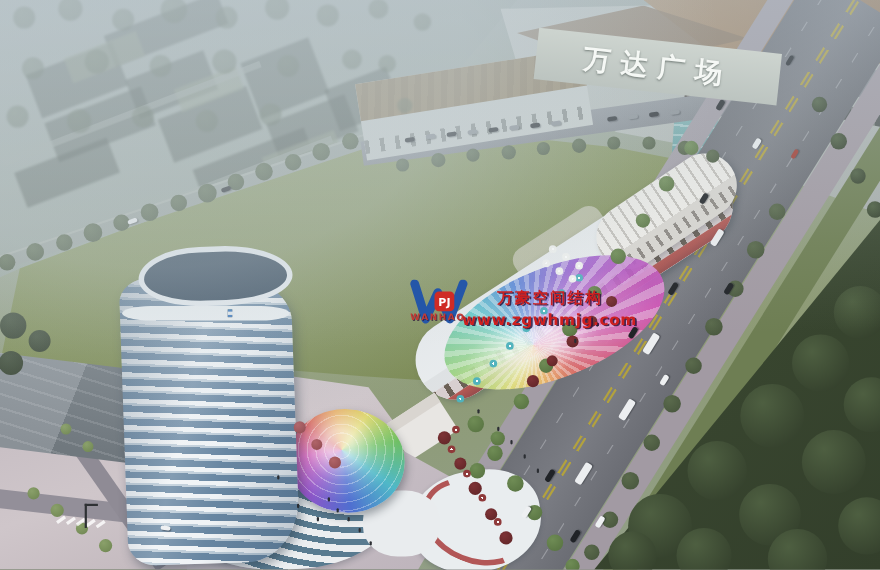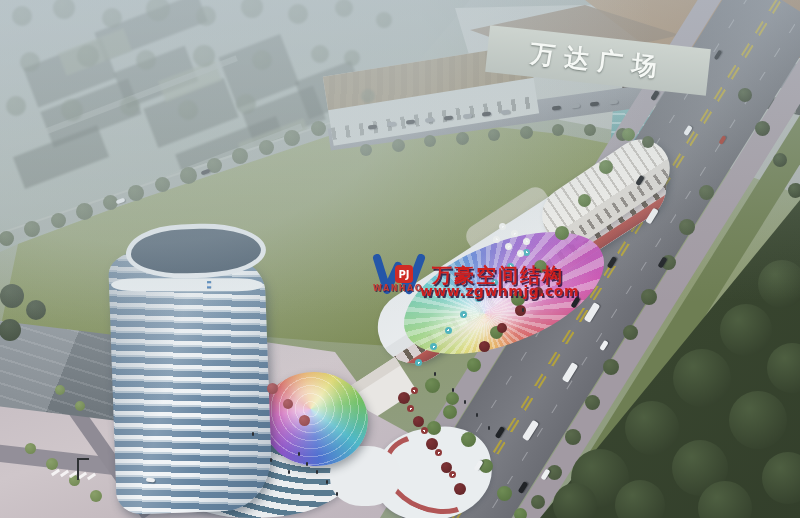--- a/index.html
+++ b/index.html
@@ -151,21 +151,21 @@
 
   
   .haze{inset:0;z-index:40;pointer-events:none;
     background:
       radial-gradient(ellipse at 18% 8%,rgba(200,210,216,.4) 0 30%,transparent 55%),
       linear-gradient(178deg,rgba(186,200,210,.5),rgba(186,200,205,.28) 26%,rgba(186,200,200,.1) 45%,transparent 60%);}
 
   
   .wm{z-index:50;color:#ce1f1f;font-weight:bold;white-space:nowrap;
       text-shadow:1.5px 1.5px 0 rgba(45,20,60,.85);}
-  .wm1{left:432px;top:262px;font-size:20px;letter-spacing:2px;}
+  .wm1{left:452px;top:262px;font-size:14px;letter-spacing:2px;}
   .wm2{left:420px;top:283px;font-size:14px;letter-spacing:.5px;}
   .wlogo{left:372px;top:254px;width:54px;height:44px;z-index:50;}
   .wname{left:368px;top:284px;width:60px;font-size:8px;font-weight:bold;color:#c43a33;
     letter-spacing:1.5px;text-align:center;z-index:50;text-shadow:1px 1px 0 rgba(45,20,60,.7);}
 </style>
 </head>
 <body>
 
 <div id="stage">
 

